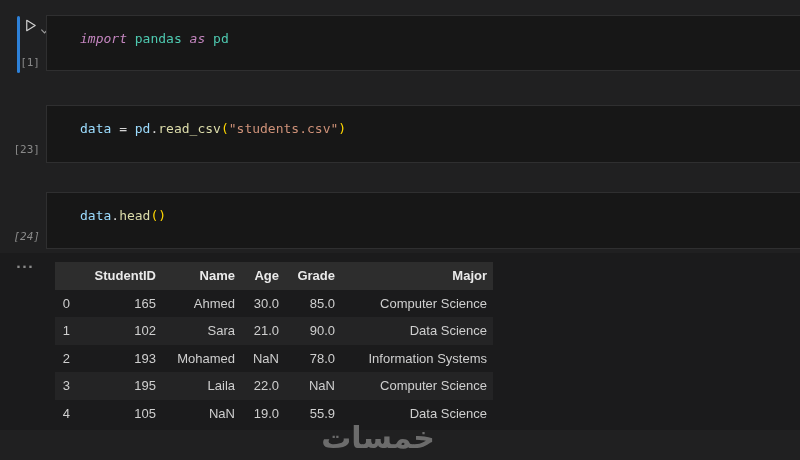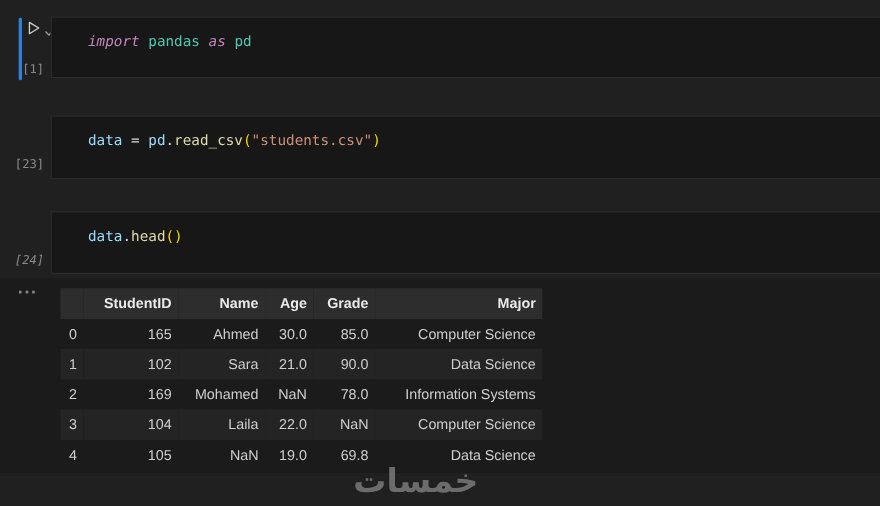--- a/index.html
+++ b/index.html
@@ -135,40 +135,40 @@
         <tr>
           <td>1</td>
           <td>102</td>
           <td>Sara</td>
           <td>21.0</td>
           <td>90.0</td>
           <td>Data Science</td>
         </tr>
         <tr>
           <td>2</td>
-          <td>169</td>
+          <td>193</td>
           <td>Mohamed</td>
           <td>NaN</td>
           <td>78.0</td>
           <td>Information Systems</td>
         </tr>
         <tr>
           <td>3</td>
-          <td>104</td>
+          <td>195</td>
           <td>Laila</td>
           <td>22.0</td>
           <td>NaN</td>
           <td>Computer Science</td>
         </tr>
         <tr>
           <td>4</td>
           <td>105</td>
           <td>NaN</td>
           <td>19.0</td>
-          <td>69.8</td>
+          <td>55.9</td>
           <td>Data Science</td>
         </tr>
       </tbody>
     </table>
   </div>
 
   <div id="watermark">خمسات</div>
 </div>
 
 </body></html>

